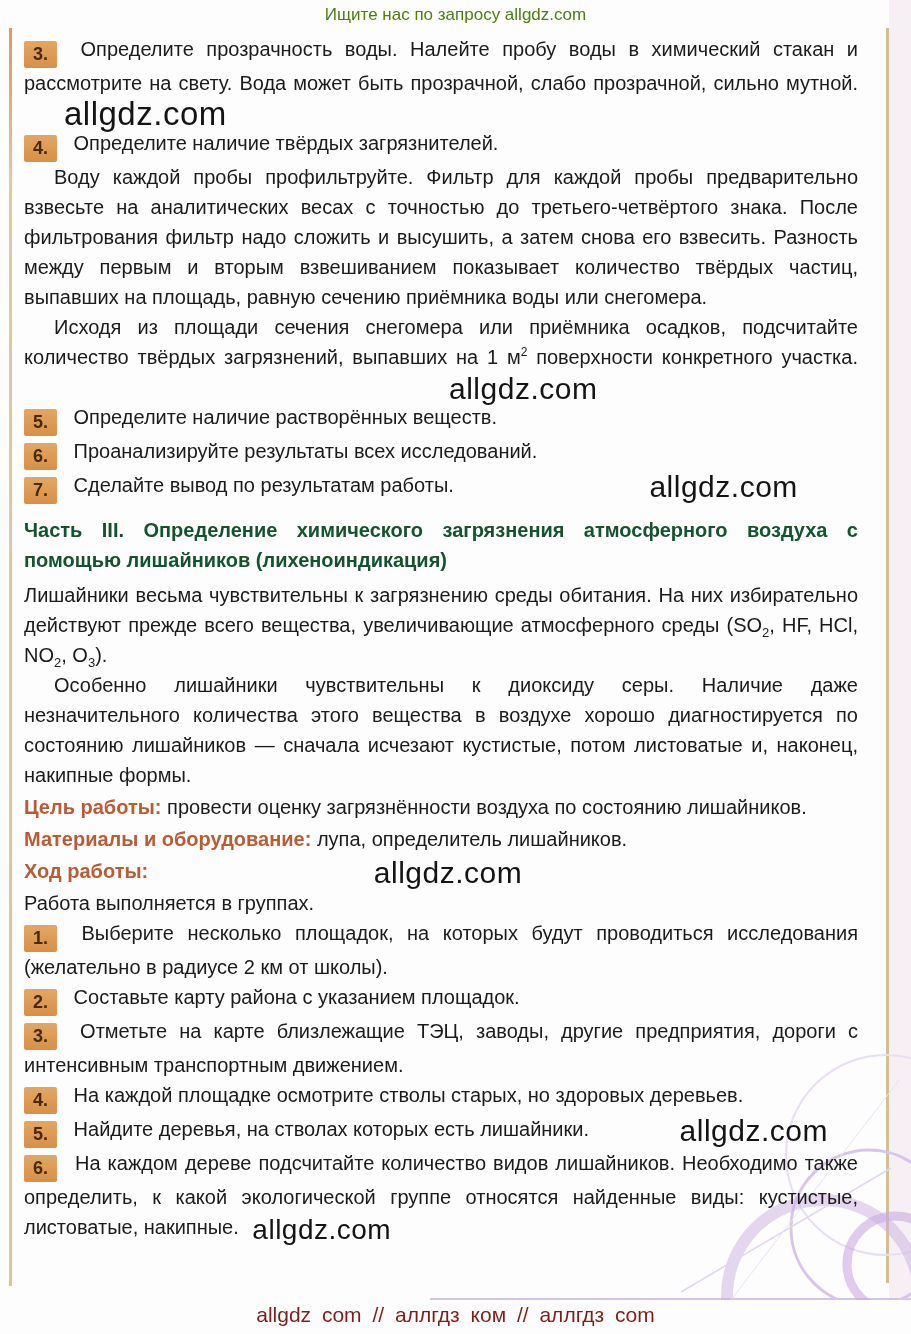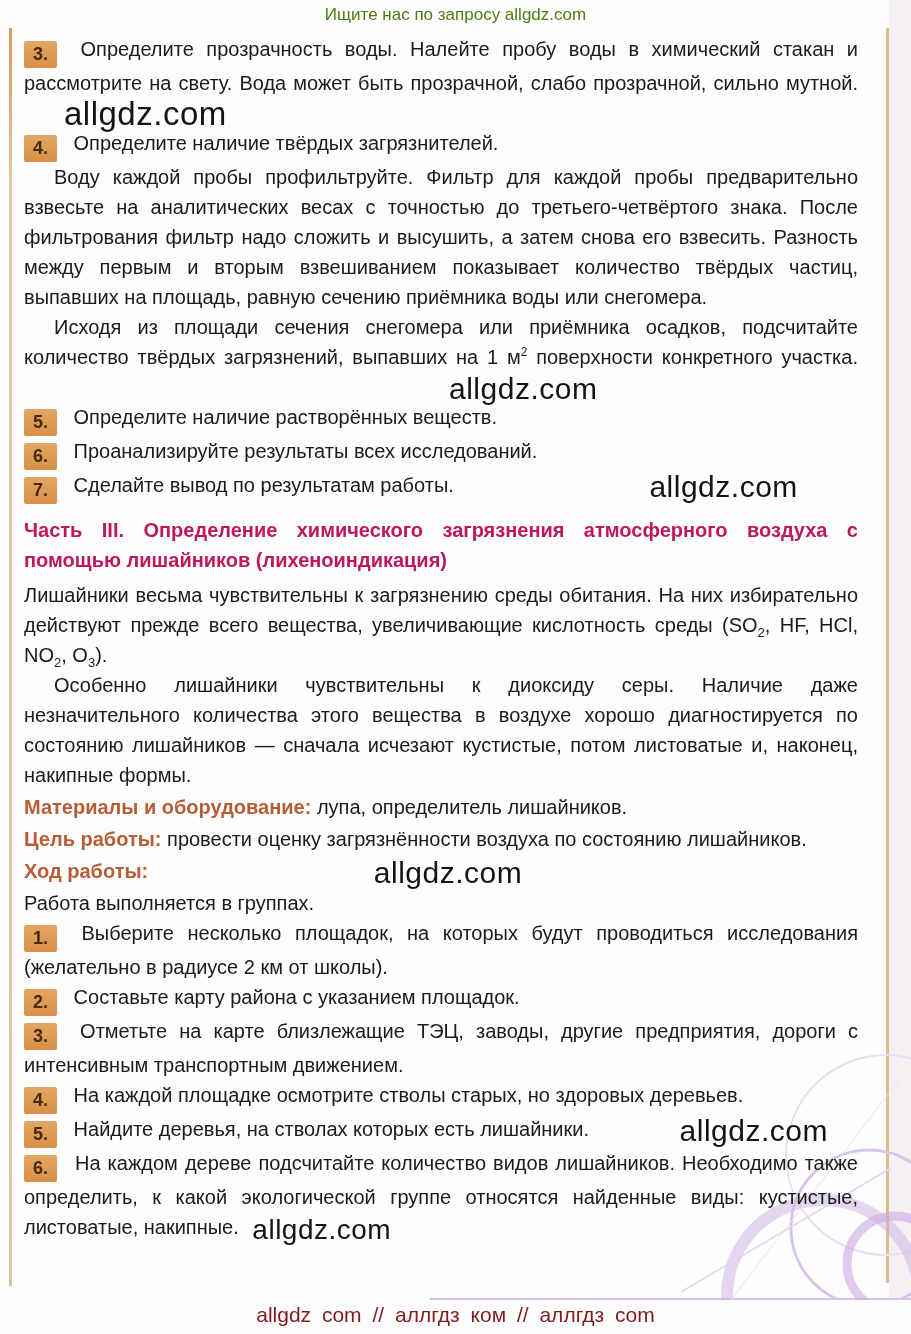--- a/index.html
+++ b/index.html
@@ -51,21 +51,21 @@
     vertical-align:-5px;letter-spacing:.5px;text-indent:0;
   }
   .wm-xl{font-size:33px;}
   .ml-40{margin-left:40px;}
   .ml-85{margin-left:85px;}
   .ml-190{margin-left:190px;}
   .ml-220{margin-left:220px;}
   .ml-425{margin-left:425px;}
   .ml-8{margin-left:8px;}
   .h-part{
-    color:#be185d;font-weight:bold;margin:11px 0 5px !important;
+    color:#14532d;font-weight:bold;margin:11px 0 5px !important;
     text-align:justify;
   }
   .label{color:#b65c36;font-weight:bold;}
   .label-line{margin:2px 0 !important;}
   sup{font-size:12px;line-height:0;}
   sub{font-size:13px;line-height:0;}
   .footer{
     position:absolute;top:1303px;left:0;width:100%;text-align:center;
     color:#7f1d1d;font-size:21px;word-spacing:5px;
   }
@@ -119,31 +119,31 @@
 
   <p class="step">
     <span class="numbox">7.</span>
     <span>Сделайте вывод по результатам работы.</span>
     <span class="wm ml-190">allgdz.com</span>
   </p>
 
   <p class="h-part">Часть III. Определение химического загрязнения атмосферного воздуха с помощью лишайников (лихеноиндикация)</p>
 
   <p>
-    <span>Лишайники весьма чувствительны к загрязнению среды обитания. На них избирательно действуют прежде всего вещества, увеличивающие кислотность среды (SO</span><sub>2</sub><span>, HF, HCl, NO</span><sub>2</sub><span>, O</span><sub>3</sub><span>).</span>
+    <span>Лишайники весьма чувствительны к загрязнению среды обитания. На них избирательно действуют прежде всего вещества, увеличивающие атмосферного среды (SO</span><sub>2</sub><span>, HF, HCl, NO</span><sub>2</sub><span>, O</span><sub>3</sub><span>).</span>
   </p>
   <p class="indent">Особенно лишайники чувствительны к диоксиду серы. Наличие даже незначительного количества этого вещества в воздухе хорошо диагностируется по состоянию лишайников — сначала исчезают кустистые, потом листоватые и, наконец, накипные формы.</p>
 
   <p class="label-line">
+    <span class="label">Цель работы:</span>
+    <span>провести оценку загрязнённости воздуха по состоянию лишайников.</span>
+  </p>
+  <p class="label-line">
     <span class="label">Материалы и оборудование:</span>
     <span>лупа, определитель лишайников.</span>
-  </p>
-  <p class="label-line">
-    <span class="label">Цель работы:</span>
-    <span>провести оценку загрязнённости воздуха по состоянию лишайников.</span>
   </p>
   <p class="label-line">
     <span class="label">Ход работы:</span>
     <span class="wm ml-220">allgdz.com</span>
   </p>
   <p>Работа выполняется в группах.</p>
 
   <p class="step">
     <span class="numbox">1.</span>
     <span>Выберите несколько площадок, на которых будут проводиться исследования (желательно в радиусе 2 км от школы).</span>

